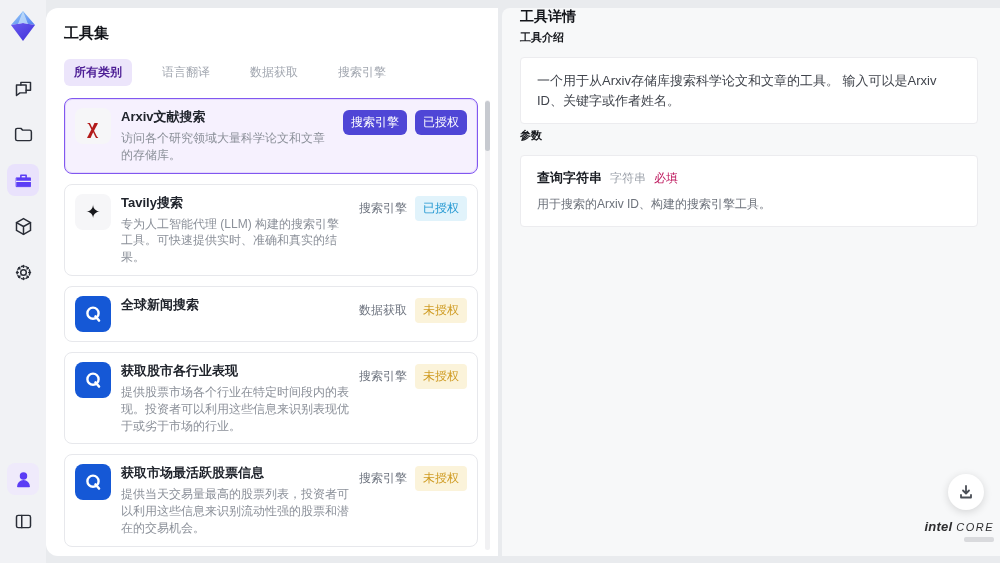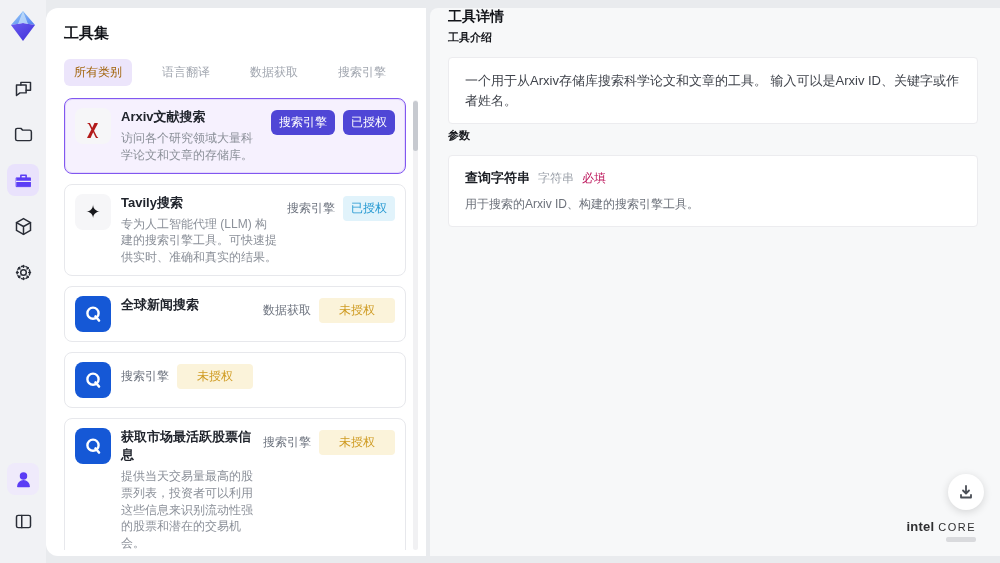--- a/index.html
+++ b/index.html
@@ -14,65 +14,65 @@
   .rail-btn { width:32px; height:32px; display:flex; align-items:center; justify-content:center; border-radius:8px; margin-bottom:14px; cursor:pointer; }
   .rail-btn svg { width:21px; height:21px; stroke:#2a2e37; fill:none; stroke-width:1.7; stroke-linecap:round; stroke-linejoin:round; }
   .rail-btn.active { background:#e9e2fc; }
   .rail-btn.active svg { stroke:#5b3df5; fill:#5b3df5; }
   .rail-spacer { flex:1; }
   .rail-btn.user svg { stroke:#5b3df5; fill:#5b3df5; }
   .rail-btn.user { background:#efeafb; margin-bottom:10px; }
 
   
   .main { flex:1; display:flex; margin:8px 0 7px; min-width:0; }
-  .left-panel { width:380px; background:#ffffff; border-radius:12px 0 0 12px; padding:16px 8px 0 18px; position:relative; flex-shrink:0; overflow:hidden; }
+  .left-panel { width:452px; background:#ffffff; border-radius:12px 0 0 12px; padding:16px 8px 0 18px; position:relative; flex-shrink:0; overflow:hidden; }
   .divider { width:4px; }
   .right-panel { flex:1; background:#f7f8f9; border-radius:8px 0 0 0; padding:0 22px 0 18px; position:relative; }
 
   .panel-title { font-size:15px; font-weight:bold; color:#13151a; }
 
   
   .tabs { display:flex; align-items:center; gap:20px; margin-top:16px; margin-bottom:12px; }
   .tab { font-size:12px; color:#a2a7b0; padding:5px 10px; border-radius:6px; cursor:pointer; white-space:nowrap; }
-  .tab.active { background:#ece5fb; color:#a16207; font-weight:normal; }
+  .tab.active { background:#ece5fb; color:#4c1d95; font-weight:bold; }
 
   
   .tool-list { position:relative; padding-right:12px; height:452px; overflow:hidden; }
   .scrollbar { position:absolute; right:0; top:2px; bottom:0; width:5px; background:#f1f1f3; border-radius:3px; }
   .scroll-thumb { position:absolute; top:1px; left:0; width:5px; height:50px; background:#c7cad0; border-radius:3px; }
 
   .tool-card { display:flex; gap:10px; background:#fff; border:1px solid #e7e8ec; border-radius:8px; padding:9px 10px; margin-bottom:10px; cursor:pointer; }
   .tool-card.selected { border:1.5px solid #8157f0; background:#f6f1fe; box-shadow:0 0 0 1px #e4d9fb inset; }
   .tool-icon { width:36px; height:36px; border-radius:8px; flex-shrink:0; display:flex; align-items:center; justify-content:center; background:#f6f6f8; }
   .tool-icon.blue { background:#1558d6; }
   .tool-body { flex:1; min-width:0; }
   .tool-name { font-size:13px; font-weight:bold; color:#20242c; margin-bottom:4px; }
   .tool-desc { font-size:12px; color:#8b9099; line-height:1.4; }
   .tool-badges { display:flex; gap:8px; align-items:flex-start; flex-shrink:0; padding-top:2px; }
   .badge { font-size:12px; white-space:nowrap; }
   .badge.solid { background:#4f46d6; color:#fff; padding:4px 8px; border-radius:6px; }
   .badge.cat { color:#6f7580; padding:4px 0; }
   .badge.ok { background:#e1f3fb; color:#2599d2; padding:4px 8px; border-radius:4px; }
-  .badge.warn { background:#fbf3da; color:#cf9b22; padding:4px 20px; border-radius:4px; }
+  .badge.warn { background:#fbf3da; color:#cf9b22; padding:4px 8px; border-radius:4px; }
 
   
   .section-h { font-size:11px; font-weight:bold; color:#15171c; margin-top:4px; margin-bottom:12px; }
   .detail-title { font-size:14px; font-weight:bold; color:#13151a; }
   .card { background:#fff; border:1px solid #ececef; border-radius:4px; padding:13px 16px; }
   .intro-text { font-size:13px; color:#40444c; line-height:1.5; }
   .param-line { display:flex; align-items:baseline; gap:8px; }
   .param-name { font-size:13px; font-weight:bold; color:#1b1e24; }
   .param-type { font-size:12px; color:#9ba0a9; }
   .param-req { font-size:12px; color:#be185d; }
   .param-desc { font-size:12px; color:#6d727b; margin-top:9px; }
 
   
   .fab { position:absolute; right:16px; bottom:46px; width:36px; height:36px; border-radius:50%; background:#fff; box-shadow:0 2px 8px rgba(0,0,0,.14); display:flex; align-items:center; justify-content:center; cursor:pointer; }
   .fab svg { width:16px; height:16px; stroke:#4a4e56; fill:none; stroke-width:1.8; stroke-linecap:round; stroke-linejoin:round; }
-  .intel { position:absolute; right:24px; bottom:14px; color:#2e2e30; }
+  .intel { position:absolute; right:6px; bottom:14px; color:#2e2e30;font-style:italic; }
   .intel .row { display:flex; align-items:baseline; gap:4px; justify-content:flex-end; }
   .intel .i-left { font-size:13px; font-weight:bold; letter-spacing:.2px; }
   .intel .i-right { font-size:11px; text-transform:uppercase; letter-spacing:1.5px; font-weight:normal; }
   .intel .smudge { height:5px; width:30px; background:#d9dadd; border-radius:2px; margin:3px 0 0 auto; }
 
   .arxiv-x { font-size:20px; font-weight:bold; color:#b31b1b; line-height:1; transform:scaleX(1.15); font-family:"Liberation Serif","DejaVu Serif",serif; }
   .tavily-star { font-size:18px; color:#17181c; line-height:1; }
 </style>
 </head>
 <body>
@@ -202,20 +202,24 @@
           </div>
         </div>
 
         <div class="tool-card">
           <div class="tool-icon blue">
             <svg width="20" height="20" viewBox="0 0 20 20">
                 <circle cx="10" cy="9.2" r="5.6" fill="none" stroke="#fff" stroke-width="2.4"></circle>
                 <path d="M12.5 12.5 L16 16.5" stroke="#fff" stroke-width="2.6" stroke-linecap="round"></path>
               </svg>
           </div>
+          <div class="tool-body">
+            <div class="tool-name">获取股市各行业表现</div>
+            <div class="tool-desc">提供股票市场各个行业在特定时间段内的表现。投资者可以利用这些信息来识别表现优于或劣于市场的行业。</div>
+          </div>
           <div class="tool-badges">
             <span class="badge cat">搜索引擎</span>
             <span class="badge warn">未授权</span>
           </div>
         </div>
 
         <div class="tool-card">
           <div class="tool-icon blue">
             <svg width="20" height="20" viewBox="0 0 20 20">
                 <circle cx="10" cy="9.2" r="5.6" fill="none" stroke="#fff" stroke-width="2.4"></circle>

